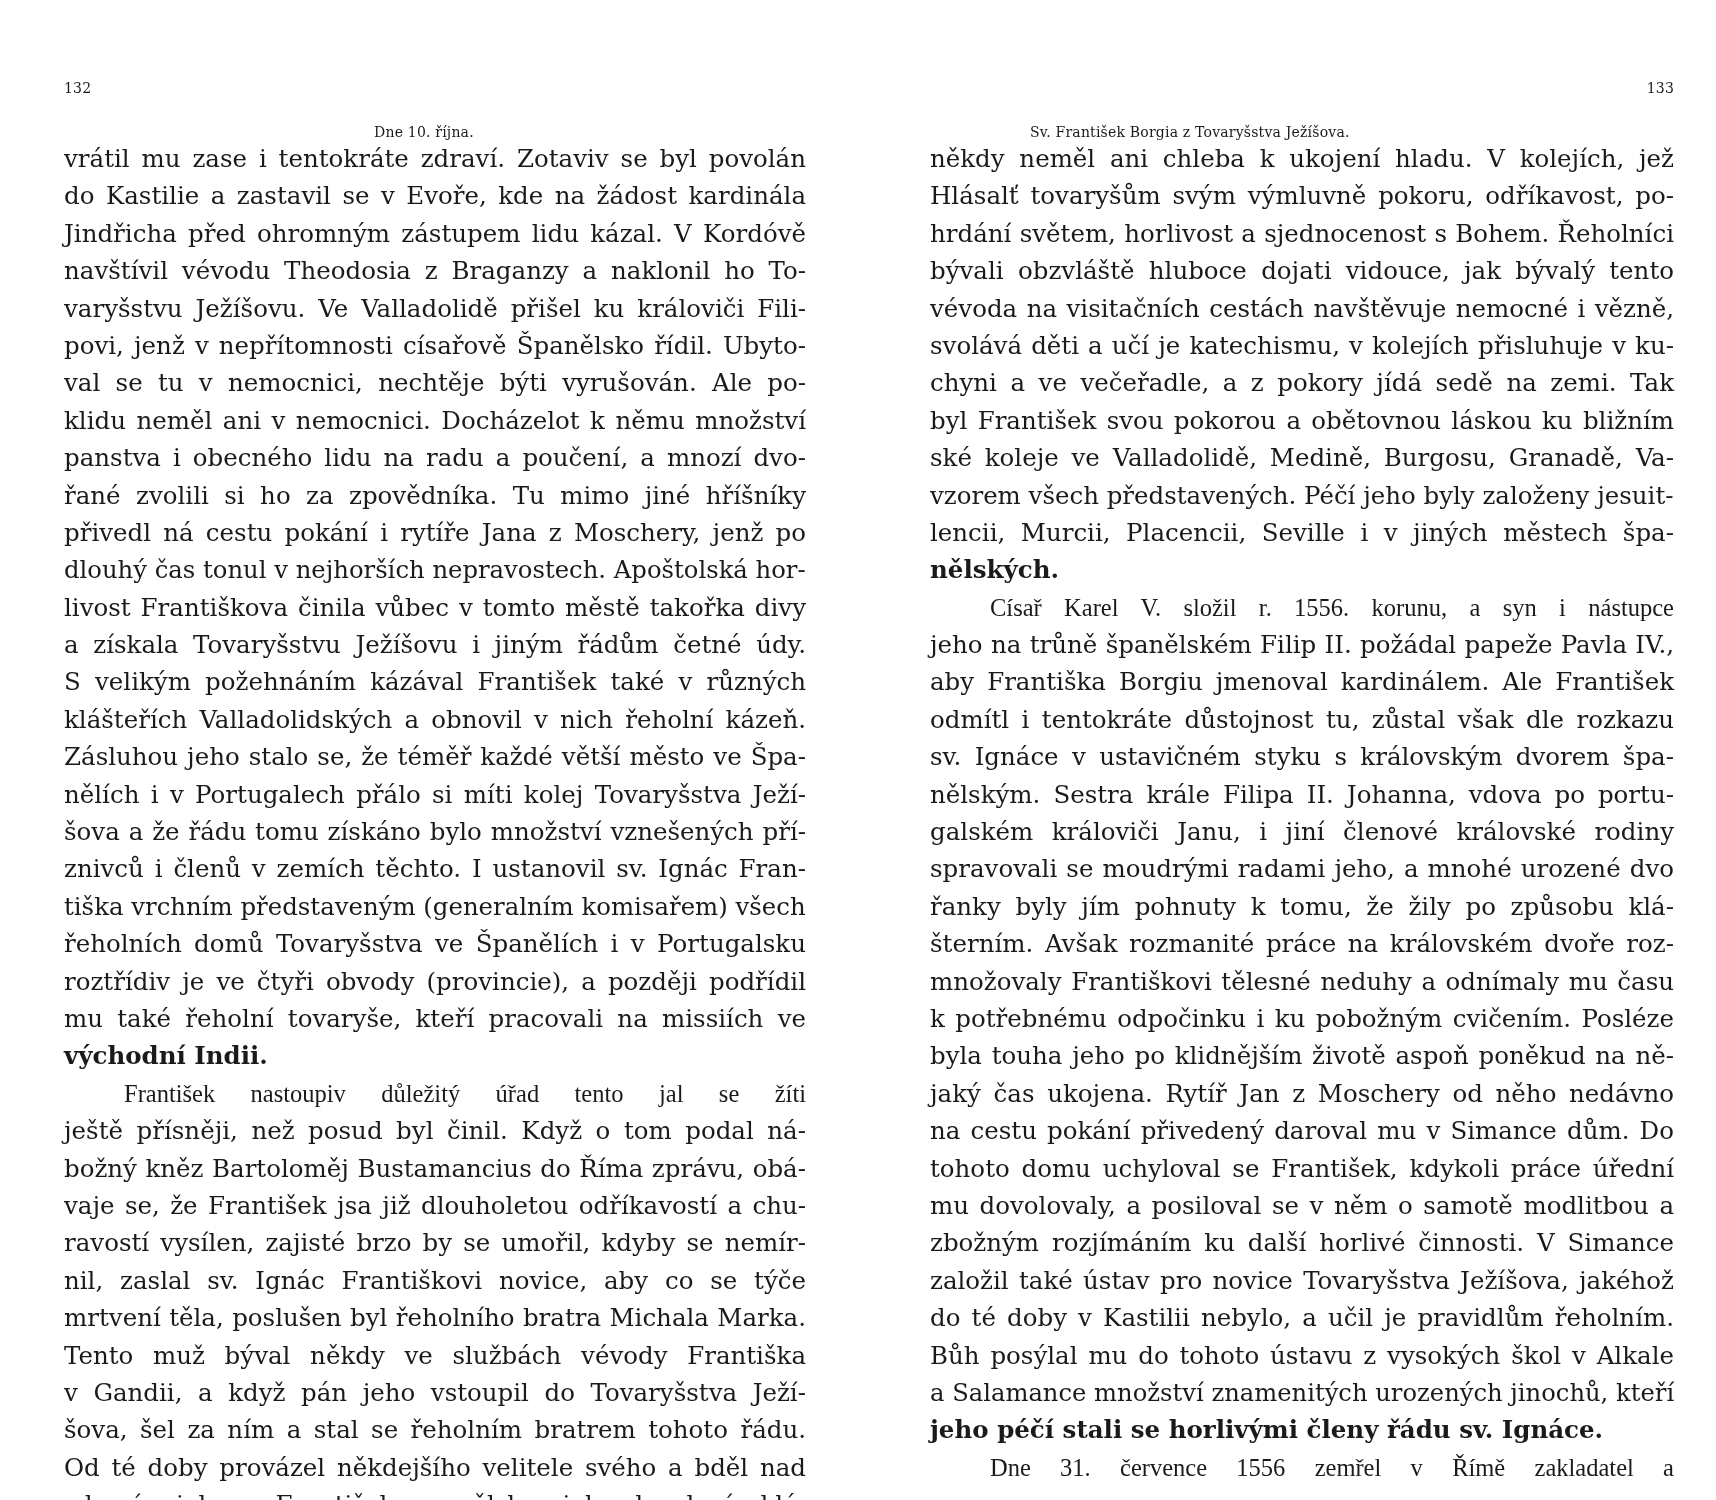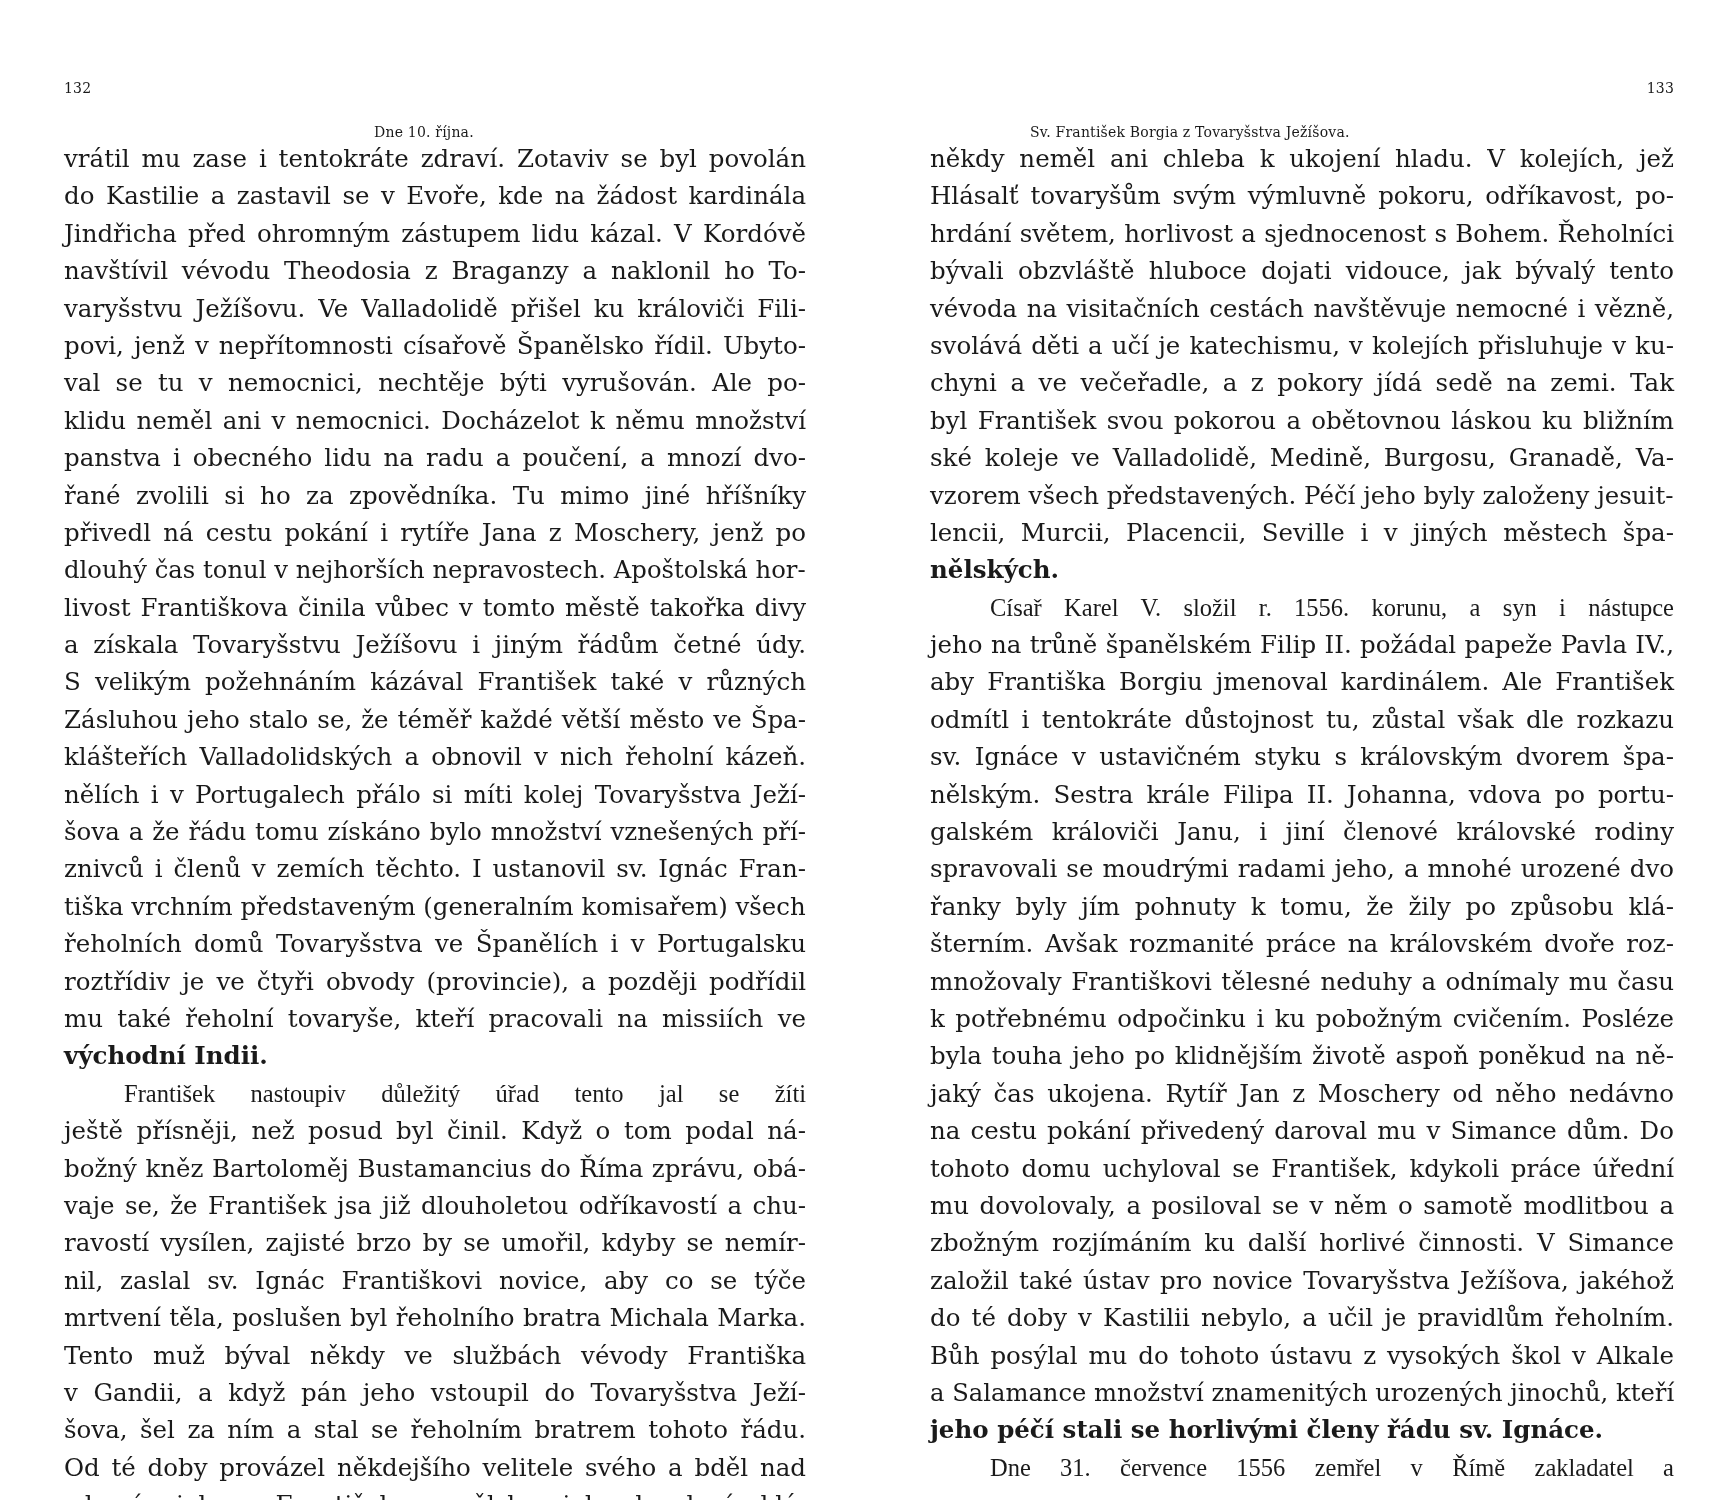--- a/index.html
+++ b/index.html
@@ -40,22 +40,22 @@
       <span class="line">povi, jenž v nepřítomnosti císařově Španělsko řídil.  Ubyto-</span>
       <span class="line">val se tu v nemocnici, nechtěje býti vyrušován.  Ale po-</span>
       <span class="line">klidu neměl ani v nemocnici.  Docházelot k němu množství</span>
       <span class="line">panstva i obecného lidu na radu a poučení, a mnozí dvo-</span>
       <span class="line">řané zvolili si ho za zpovědníka.  Tu mimo jiné hříšníky</span>
       <span class="line">přivedl ná cestu pokání i rytíře Jana z Moschery, jenž po</span>
       <span class="line" style="transform: scaleX(0.991979);">dlouhý čas tonul v nejhorších nepravostech. Apoštolská hor-</span>
       <span class="line">livost Františkova činila vůbec v tomto městě takořka divy</span>
       <span class="line">a získala Tovaryšstvu Ježíšovu i jiným řádům četné údy.</span>
       <span class="line">S velikým požehnáním kázával František také v různých</span>
+      <span class="line">klášteřích Valladolidských a obnovil v nich řeholní kázeň.</span>
       <span class="line">Zásluhou jeho stalo se, že téměř každé větší město ve Špa-</span>
-      <span class="line">klášteřích Valladolidských a obnovil v nich řeholní kázeň.</span>
       <span class="line">nělích i v Portugalech přálo si míti kolej Tovaryšstva Ježí-</span>
       <span class="line">šova a že řádu tomu získáno bylo množství vznešených pří-</span>
       <span class="line">znivců i členů v zemích těchto. I ustanovil sv. Ignác Fran-</span>
       <span class="line" style="transform: scaleX(0.995973);">tiška vrchním představeným (generalním komisařem) všech</span>
       <span class="line">řeholních domů Tovaryšstva ve Španělích i v Portugalsku</span>
       <span class="line">roztřídiv je ve čtyři obvody (provincie), a později podřídil</span>
       <span class="line">mu také řeholní tovaryše, kteří pracovali na missiích ve</span>
       <span class="line last">východní Indii.</span>
       <span class="line indent">František nastoupiv důležitý úřad tento jal se žíti</span>
       <span class="line">ještě přísněji, než posud byl činil.  Když o tom podal ná-</span>

